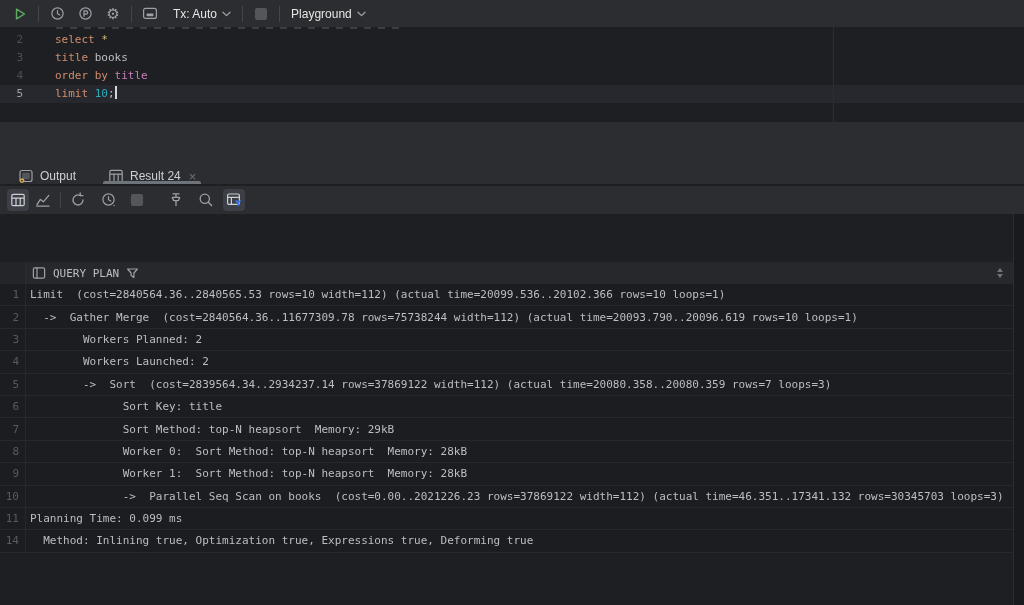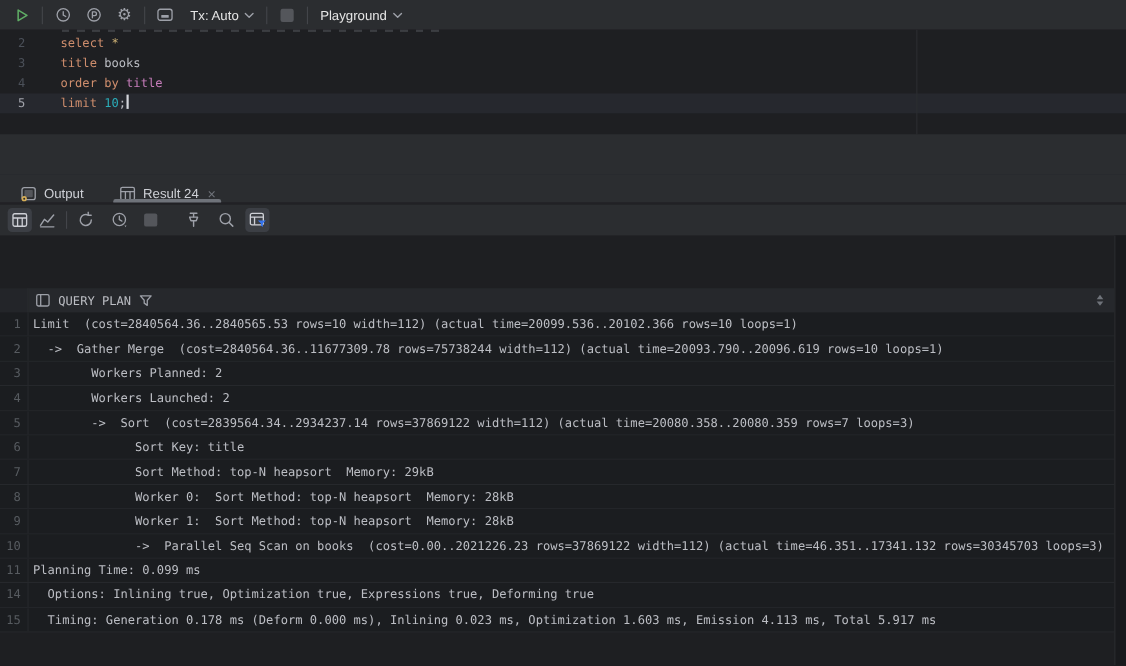--- a/index.html
+++ b/index.html
@@ -324,23 +324,19 @@
     <div class="grow">
         <div class="gnum">10</div>
         <div class="gtext">              -&gt;  Parallel Seq Scan on books  (cost=0.00..2021226.23 rows=37869122 width=112) (actual time=46.351..17341.132 rows=30345703 loops=3)</div>
       </div>
     <div class="grow">
         <div class="gnum">11</div>
         <div class="gtext">Planning Time: 0.099 ms</div>
       </div>
     <div class="grow">
         <div class="gnum">14</div>
-        <div class="gtext">  Options: Inlining true, Optimization true, Expressions true, Deforming true</div>
-      </div>
-    <div class="grow">
-        <div class="gnum">15</div>
-        <div class="gtext">  Timing: Generation 0.178 ms (Deform 0.000 ms), Inlining 0.023 ms, Optimization 1.603 ms, Emission 4.113 ms, Total 5.917 ms</div>
+        <div class="gtext">  Method: Inlining true, Optimization true, Expressions true, Deforming true</div>
       </div>
   </div>
 
   <div class="vstrip"></div>
 
 </div>
 
 </body></html>

